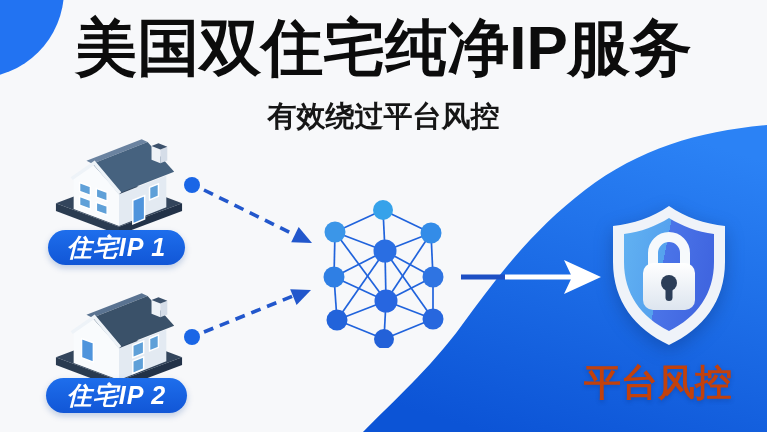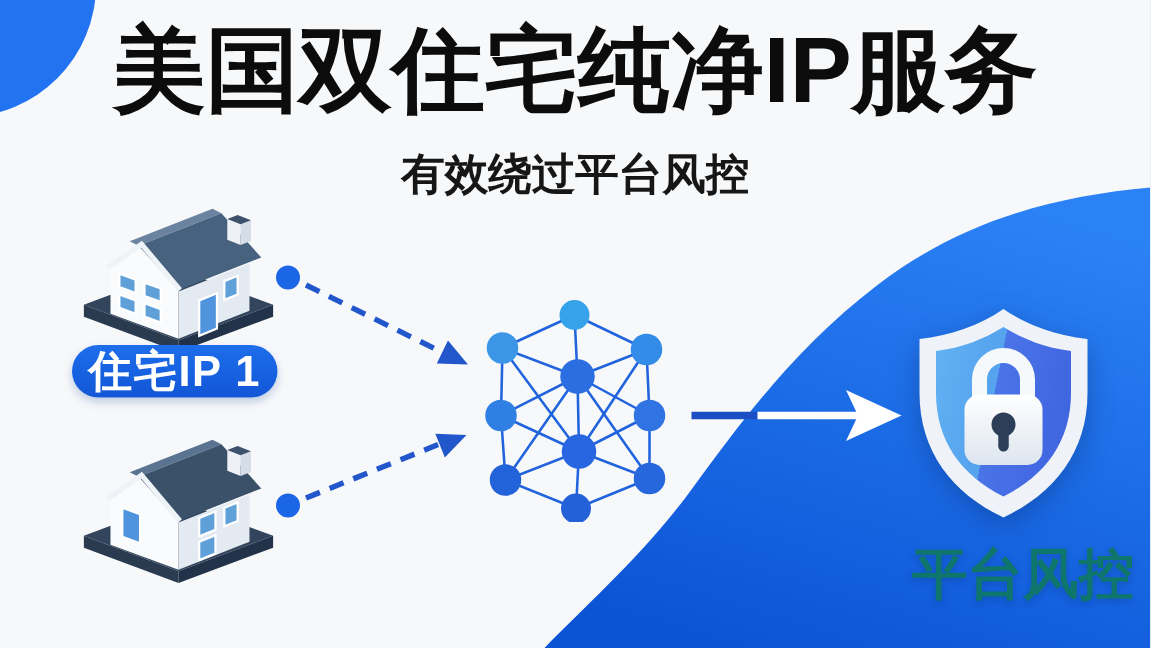--- a/index.html
+++ b/index.html
@@ -25,41 +25,42 @@
     left:0;right:0;top:97px;text-align:center;
     font-size:29px;font-weight:700;color:#161616;
   }
   .net-label{
     left:312px;top:157px;width:150px;text-align:center;
     font-size:31px;font-weight:900;color:#0d0d0d;white-space:nowrap;
   }
   .badge{
     height:35px;border-radius:18px;
     background:linear-gradient(180deg,#1e6eec,#1156d6);
-    color:#ffffff;font-size:29px;font-weight:900;letter-spacing:1px;
+    color:#ffffff;font-size:25px;font-weight:900;letter-spacing:1px;
     display:flex;align-items:center;justify-content:center;
     box-shadow:0 3px 6px rgba(20,70,160,.25);
     white-space:nowrap;
+    font-style:italic;
   }
   .badge1{left:48px;top:230px;width:137px;}
   .badge2{left:46px;top:378px;width:141px;}
   .house-svg{width:138px;height:114px;}
   .house1{left:50px;top:126px;}
   .house2{left:50px;top:280px;}
   .house .roof-main{fill:#46627f;}
   .house .roof-top{fill:#6b83a0;}
   .house2 .roof-main{fill:#3a5169;}
   .house2 .roof-top{fill:#5a7391;}
   .network-svg{left:315px;top:196px;width:138px;height:152px;}
   .arrows-svg{left:0;top:0;width:767px;height:432px;}
   .shield-svg{left:605px;top:202px;width:128px;height:148px;
     filter:drop-shadow(0 5px 9px rgba(8,40,100,.35));}
   .target-label{
-    left:584px;top:358px;width:172px;text-align:right;
-    font-size:37px;font-weight:900;color:#0f766e;white-space:nowrap;
+    left:584px;top:358px;width:172px;text-align:left;
+    font-size:37px;font-weight:900;color:#c2410c;white-space:nowrap;
     text-shadow:0 2px 4px rgba(10,45,120,.3);
   }
 </style>
 </head>
 <body>
 
 <div class="stage">
 
   <div class="abs corner-circle"></div>
 
@@ -107,20 +108,21 @@
     <polygon points="43,38 99,16 126,46 70,68" class="roof-main"></polygon>
     <path d="M22 53 L45 37 L71 68" stroke="#eef3f8" stroke-width="3.5" fill="none"></path>
     <polygon points="103,20 103,34 112,37.5 112,23.5" fill="#eef2f7"></polygon>
     <polygon points="112,23.5 112,37.5 119,34.8 119,20.8" fill="#d5dde8"></polygon>
     <polygon points="103,20 112,23.5 119,20.8 110,17.3" fill="#3c516b"></polygon>
     <polygon points="32,59 44,63.4 44,83 32,78.6" fill="#4f94dc" stroke="#ffffff" stroke-width="1.5"></polygon>
     <polygon points="84,66 95,61.6 95,74 84,78.4" fill="#5fa0d8" stroke="#ffffff" stroke-width="1.5"></polygon>
     <polygon points="84,82 95,77.6 95,90 84,94.4" fill="#5fa0d8" stroke="#ffffff" stroke-width="1.5"></polygon>
     <polygon points="101,59 110,55.4 110,68 101,71.6" fill="#5fa0d8" stroke="#ffffff" stroke-width="1.5"></polygon>
   </svg>
+  <div class="abs badge badge2">住宅IP 2</div>
 
   <svg class="abs arrows-svg" viewBox="0 0 767 432">
     <circle cx="192" cy="185" r="8" fill="#1a66e6"></circle>
     <line x1="204" y1="190" x2="293" y2="234" stroke="#2257cc" stroke-width="3.6" stroke-dasharray="10 7"></line>
     <g transform="translate(312,243) rotate(26)">
       <path d="M0 0 L-19 -8.5 L-19 8.5 Z" fill="#2257cc"></path>
     </g>
     <circle cx="192" cy="337" r="8" fill="#1a66e6"></circle>
     <line x1="204" y1="332" x2="293" y2="296" stroke="#2257cc" stroke-width="3.6" stroke-dasharray="10 7"></line>
     <g transform="translate(311,290) rotate(-22)">

